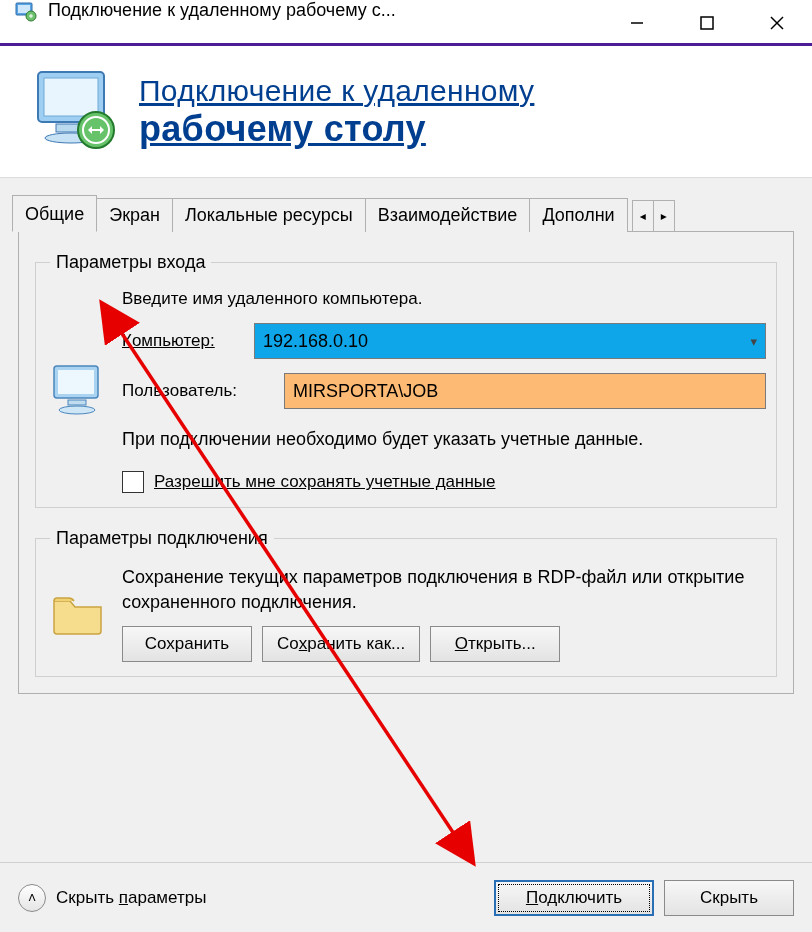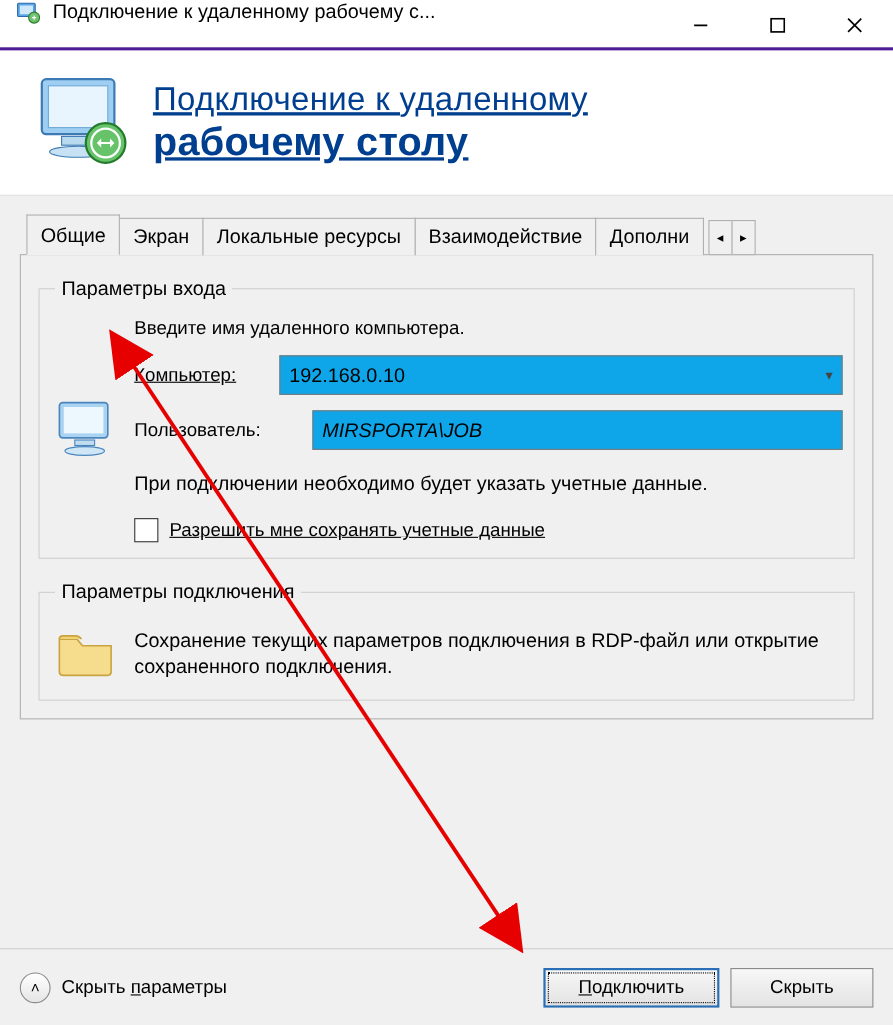--- a/index.html
+++ b/index.html
@@ -61,21 +61,21 @@
   .banner .line2 { font-size: 36px; font-weight: 700; letter-spacing: 0.3px;}
   
   .body {
     background: #f0f0f0;
     height: calc(932px - 46px - 132px);
     padding-top: 16px;
     position: relative;
   }
   
   .tabs {
-    margin: 0 24px;
+    margin: 0 12px;
     display: flex;
     align-items: flex-end;
     position: relative;
     z-index: 2;
   }
   .tab {
     border: 1px solid #b0b0b0;
     border-bottom: none;
     background: #f0f0f0;
     padding: 6px 12px 6px 12px;
@@ -162,24 +162,24 @@
   }
   .combo .chev {
     position:absolute; right:8px; top:50%; transform:translateY(-50%);
     font-size:13px; color:#444;
   }
   .textbox {
     flex:1;
     margin-left: 12px;
     height: 36px;
     border: 1px solid #7a7a7a;
-    background: #0ea5e9;
+    background: #fdba74;
     padding: 0 8px;
     font-size: 18px;
-    display:flex;align-items:center;font-style:italic;
+    display:flex;align-items:center;
   }
   .note {
     margin-top: 18px;
     font-size: 18px;
     color:#000;
     line-height:1.35;
   }
   .checkbox-row {
     margin-top: 20px;
     display:flex;align-items:center;
@@ -346,20 +346,34 @@
       <legend>Параметры подключения</legend>
       <div class="group-body">
         <div class="group-icon">
           <svg width="56" height="48" viewBox="0 0 56 48">
             <path d="M4 12 h16 l5 6 h26 v24 q0 3 -3 3 h-41 q-3 0 -3 -3 z" fill="#f6dd8d" stroke="#caa441" stroke-width="1.5"></path>
             <path d="M4 12 q0 -3 3 -3 h12 q3 0 5 3" fill="#f0d174" stroke="#caa441" stroke-width="1.5"></path>
           </svg>
         </div>
         <div class="group-content">
           <div class="note" style="margin-top:0">Сохранение текущих параметров подключения в RDP-файл или открытие сохраненного подключения.</div>
+          <div class="btns-row">
+            <div class="btn">
+              <span>Сохранить</span>
+            </div>
+            <div class="btn">
+              <span>Со</span>
+                <span class="ul-letter">х</span>
+                <span>ранить как...</span>
+            </div>
+            <div class="btn">
+              <span class="ul-letter">О</span>
+                <span>ткрыть...</span>
+            </div>
+          </div>
         </div>
       </div>
     </fieldset>
 
   </div>
 
   <div class="bottombar">
     <div class="collapse-btn">
       <span>˄</span>
     </div>

